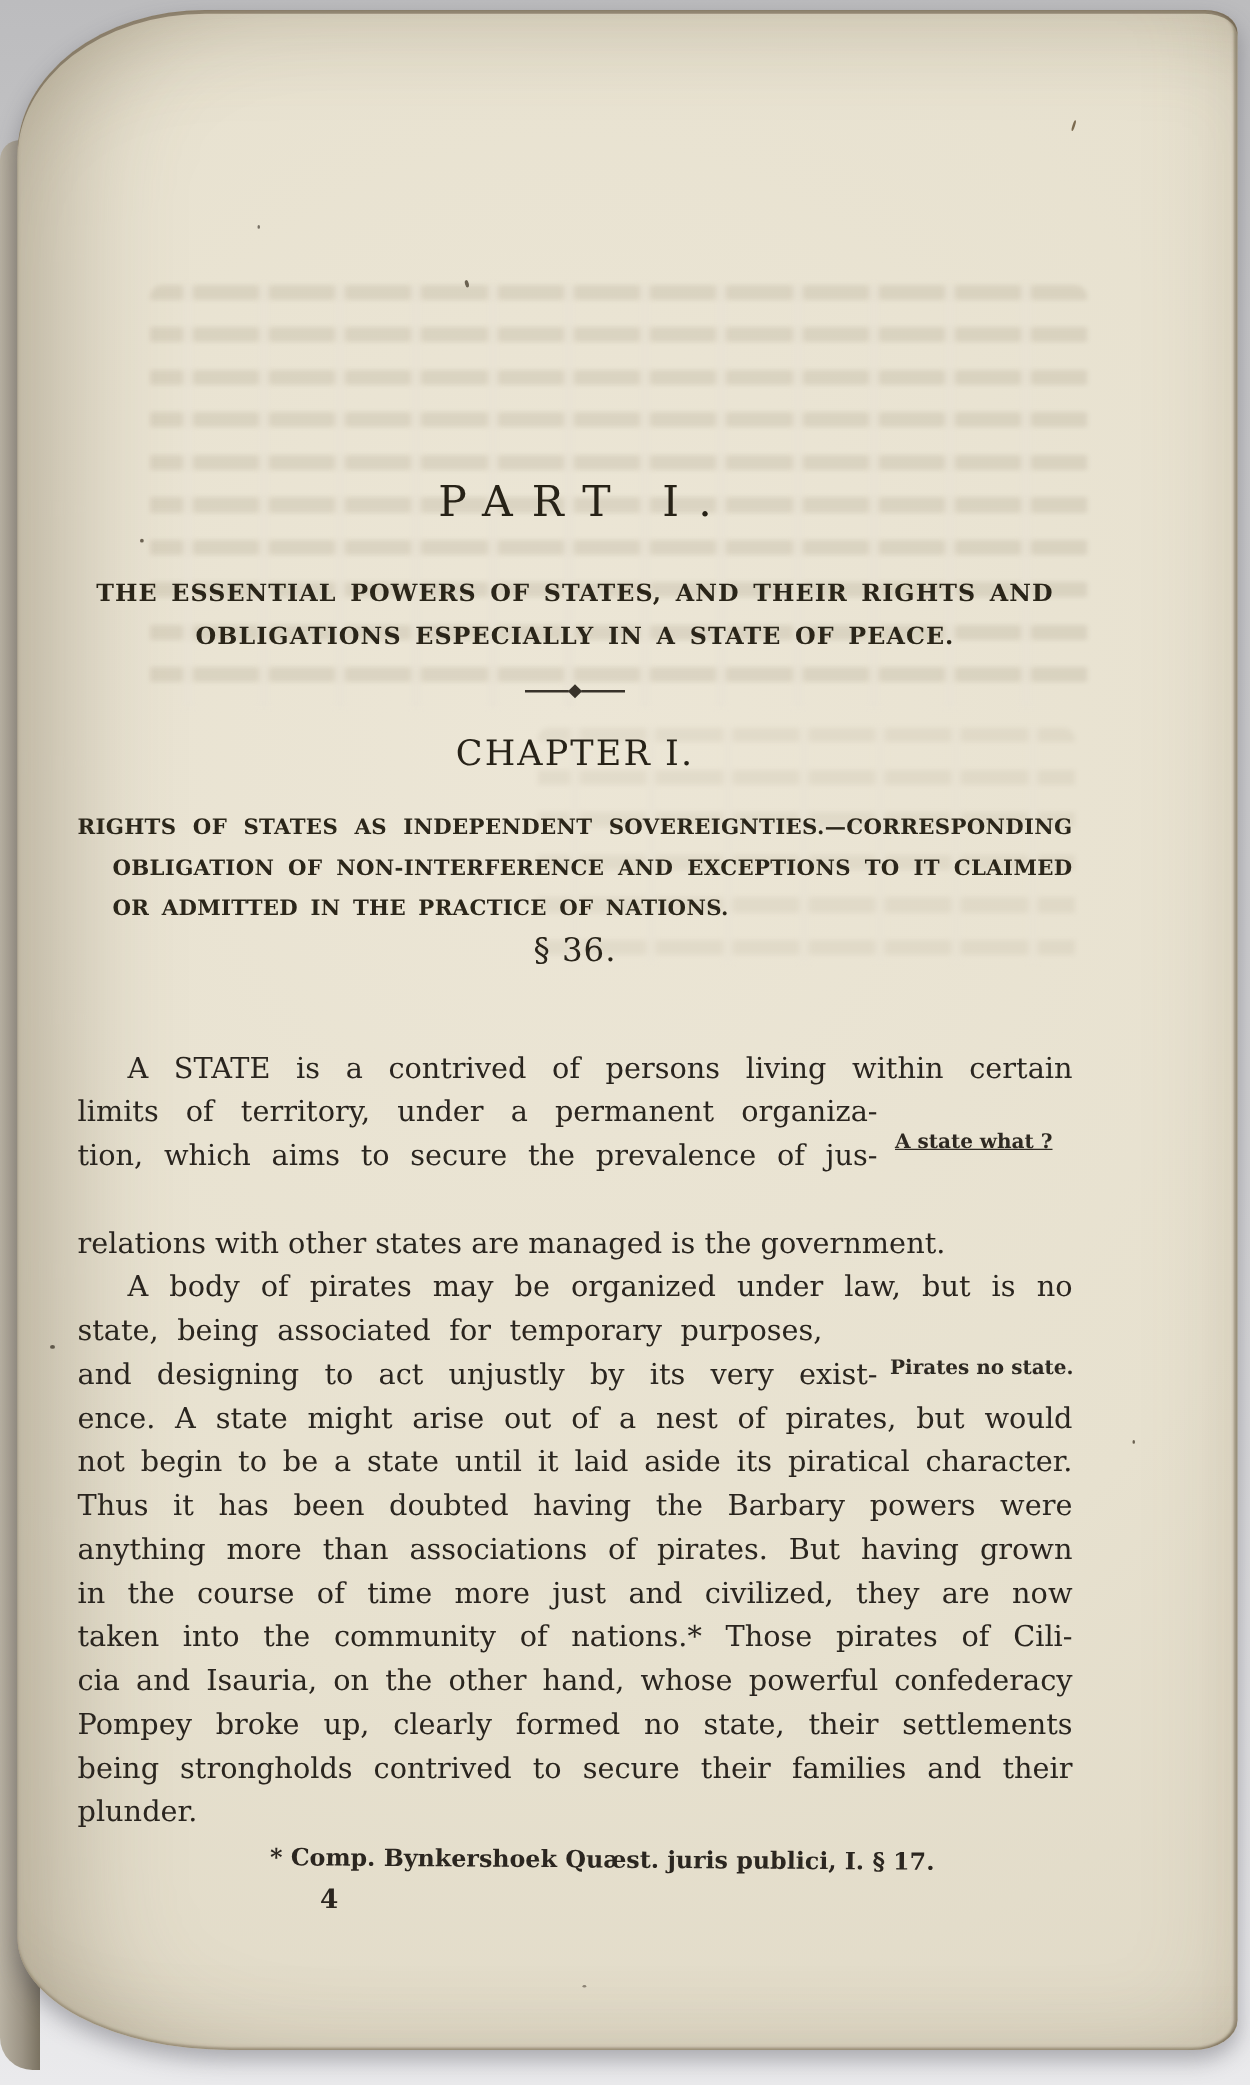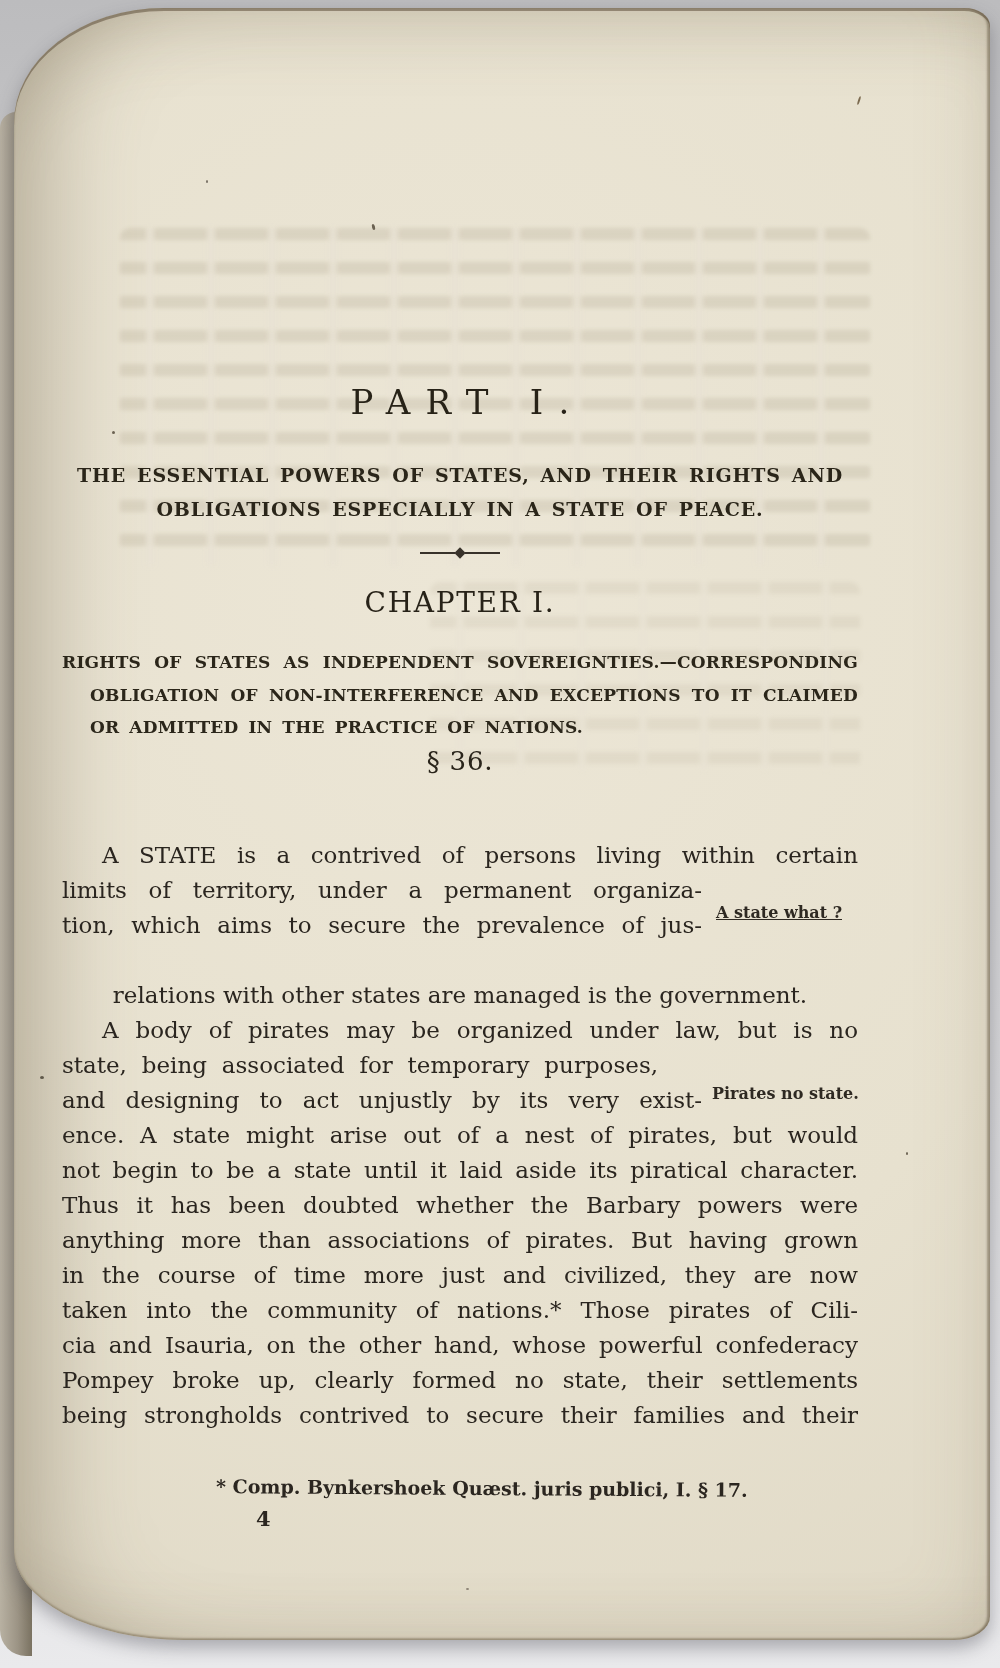--- a/index.html
+++ b/index.html
@@ -82,21 +82,21 @@
     font-size:26px; color:#29241a; letter-spacing:.03em;
   }
 
   .bl {
     position:absolute; left:62px; width:796px;
     font-size:23px; line-height:35px; color:#2a251f; text-align:justify; text-justify:inter-word;
   }
   .bl.full { text-align-last:justify; }
   .bl.cut  { width:640px; text-align-last:justify; }
   .bl.cut2 { width:596px; text-align-last:justify; }
-  .bl.end  { text-align:center; }
+  .bl.end  { text-align:left; }
   .bl.ind  { padding-left:40px; }
 
   .margin-note {
     position:absolute; font-size:16px; font-weight:bold; color:#2e2922; white-space:nowrap;
   }
   .margin-note.n1 { left:716px; top:903px;text-decoration:underline; }
   .margin-note.n2 { left:712px; top:1084px; }
 
   .footnote {
     position:absolute; left:216px; top:1477px; font-size:19px; font-weight:bold;
@@ -146,27 +146,28 @@
     <div class="bl cut" style="top:908px">tion, which aims to secure the prevalence of jus-</div>
     <div class="bl end" style="top:978px">relations with other states are managed is the government.</div>
 
     <div class="margin-note n1">A state what ?</div>
 
     <div class="bl full ind" style="top:1013px">A body of pirates may be organized under law, but is no</div>
     <div class="bl cut2" style="top:1048px">state, being associated for temporary purposes,</div>
     <div class="bl cut" style="top:1083px">and designing to act unjustly by its very exist-</div>
     <div class="bl full" style="top:1118px">ence.  A state might arise out of a nest of pirates, but would</div>
     <div class="bl full" style="top:1153px">not begin to be a state until it laid aside its piratical character.</div>
-    <div class="bl full" style="top:1188px">Thus it has been doubted whether the Barbary powers were</div>
+    <div class="bl full" style="top:1188px">Thus it has been doubted having the Barbary powers were</div>
     <div class="bl full" style="top:1223px">anything more than associations of pirates.  But having grown</div>
     <div class="bl full" style="top:1258px">in the course of time more just and civilized, they are now</div>
     <div class="bl full" style="top:1293px">taken into the community of nations.*  Those pirates of Cili-</div>
     <div class="bl full" style="top:1328px">cia and Isauria, on the other hand, whose powerful confederacy</div>
     <div class="bl full" style="top:1363px">Pompey broke up, clearly formed no state, their settlements</div>
     <div class="bl full" style="top:1398px">being strongholds contrived to secure their families and their</div>
+    <div class="bl end" style="top:1433px">plunder.</div>
 
     <div class="margin-note n2">Pirates no state.</div>
 
     <div class="footnote">* Comp. Bynkershoek Quæst. juris publici, I. § 17.</div>
 
     <div class="page-number">4</div>
 
     <div class="speck" style="left:372px;top:224px;width:3px;height:6px;transform:rotate(-15deg)"></div>
     <div class="speck" style="left:858px;top:96px;width:2px;height:9px;transform:rotate(18deg);background:#7b6a4f"></div>
     <div class="speck" style="left:206px;top:180px;width:2px;height:3px;background:#777064"></div>

